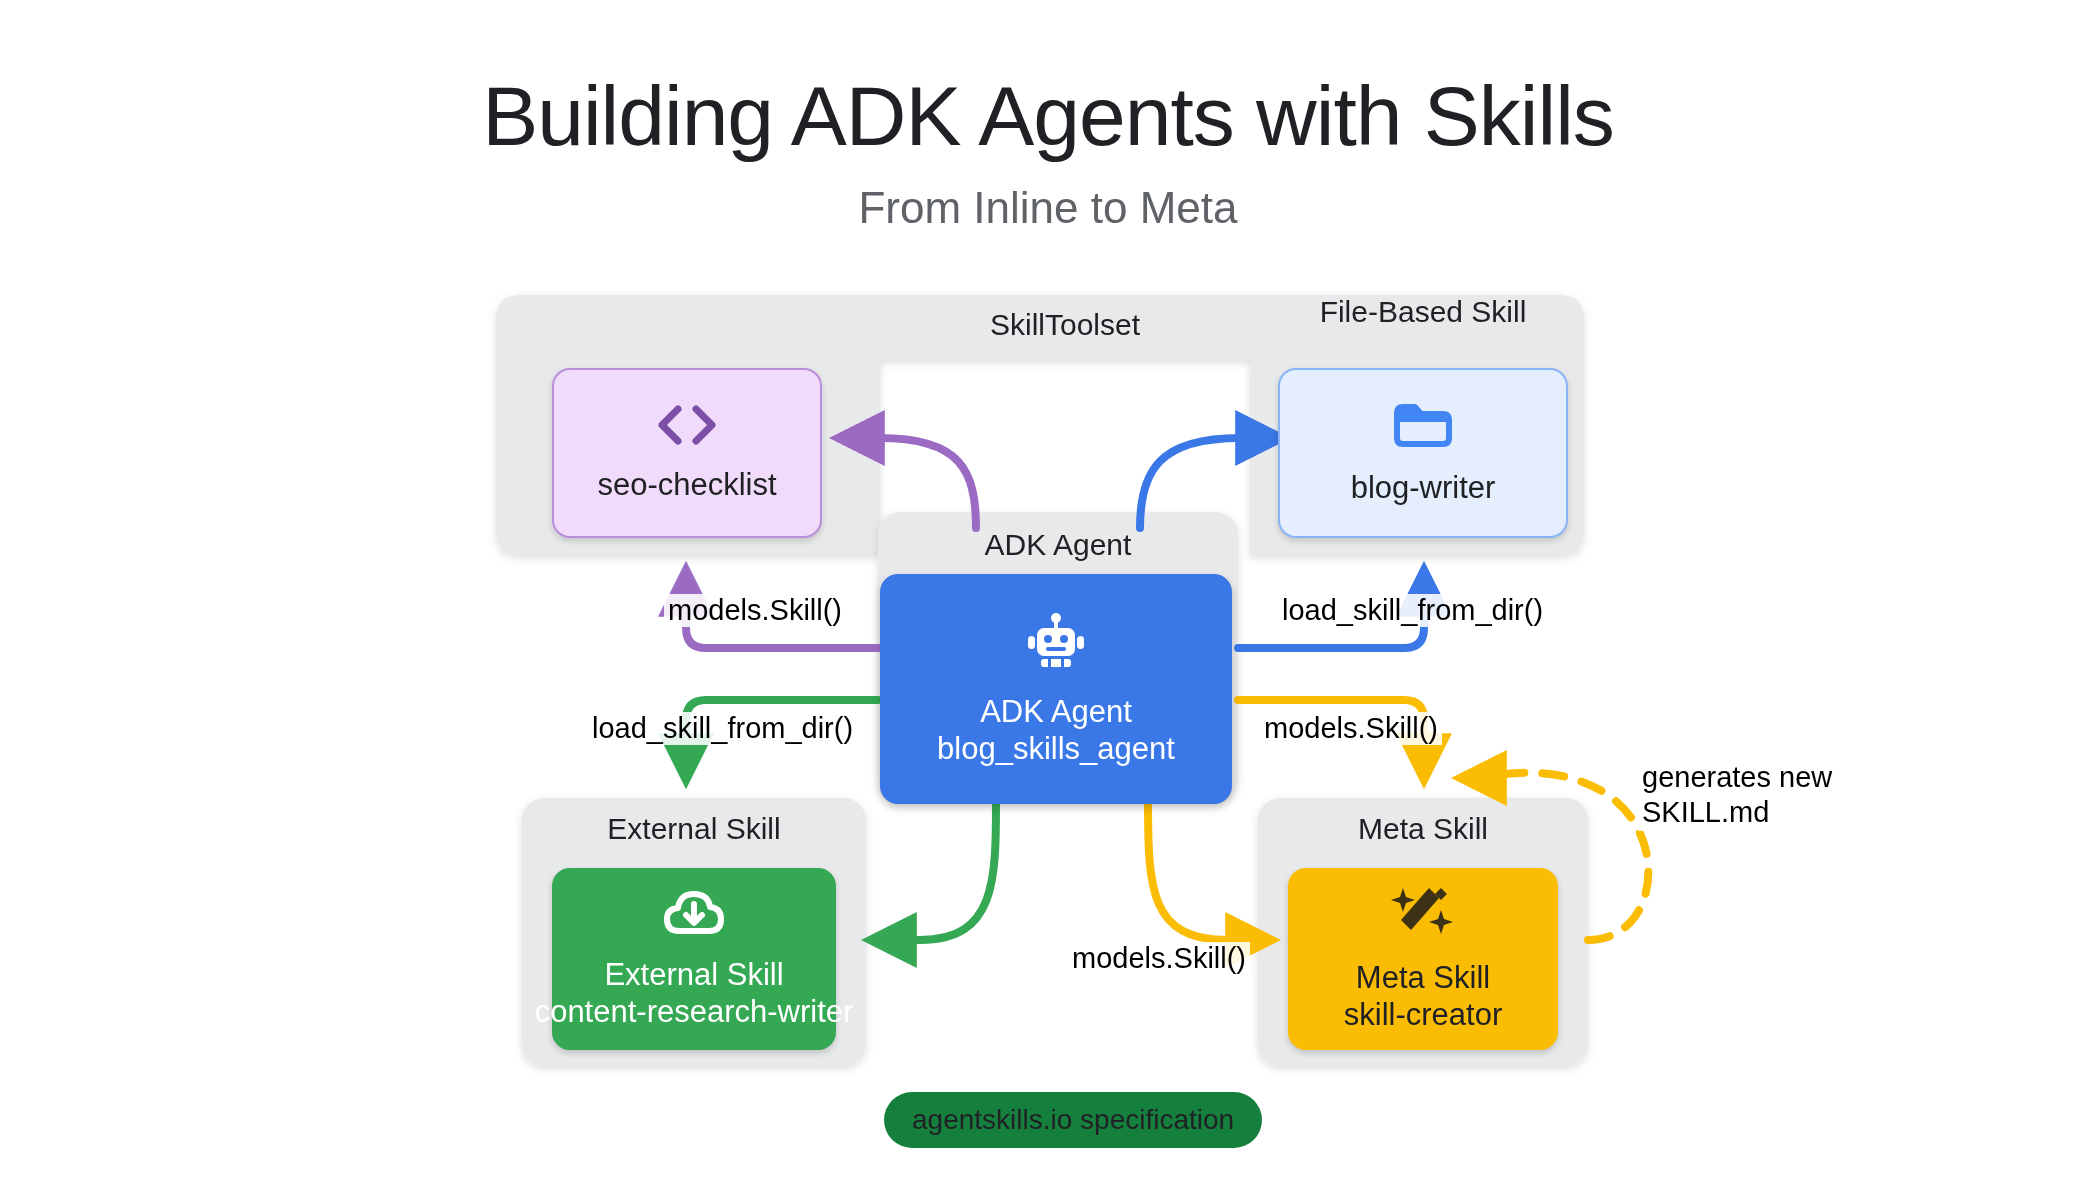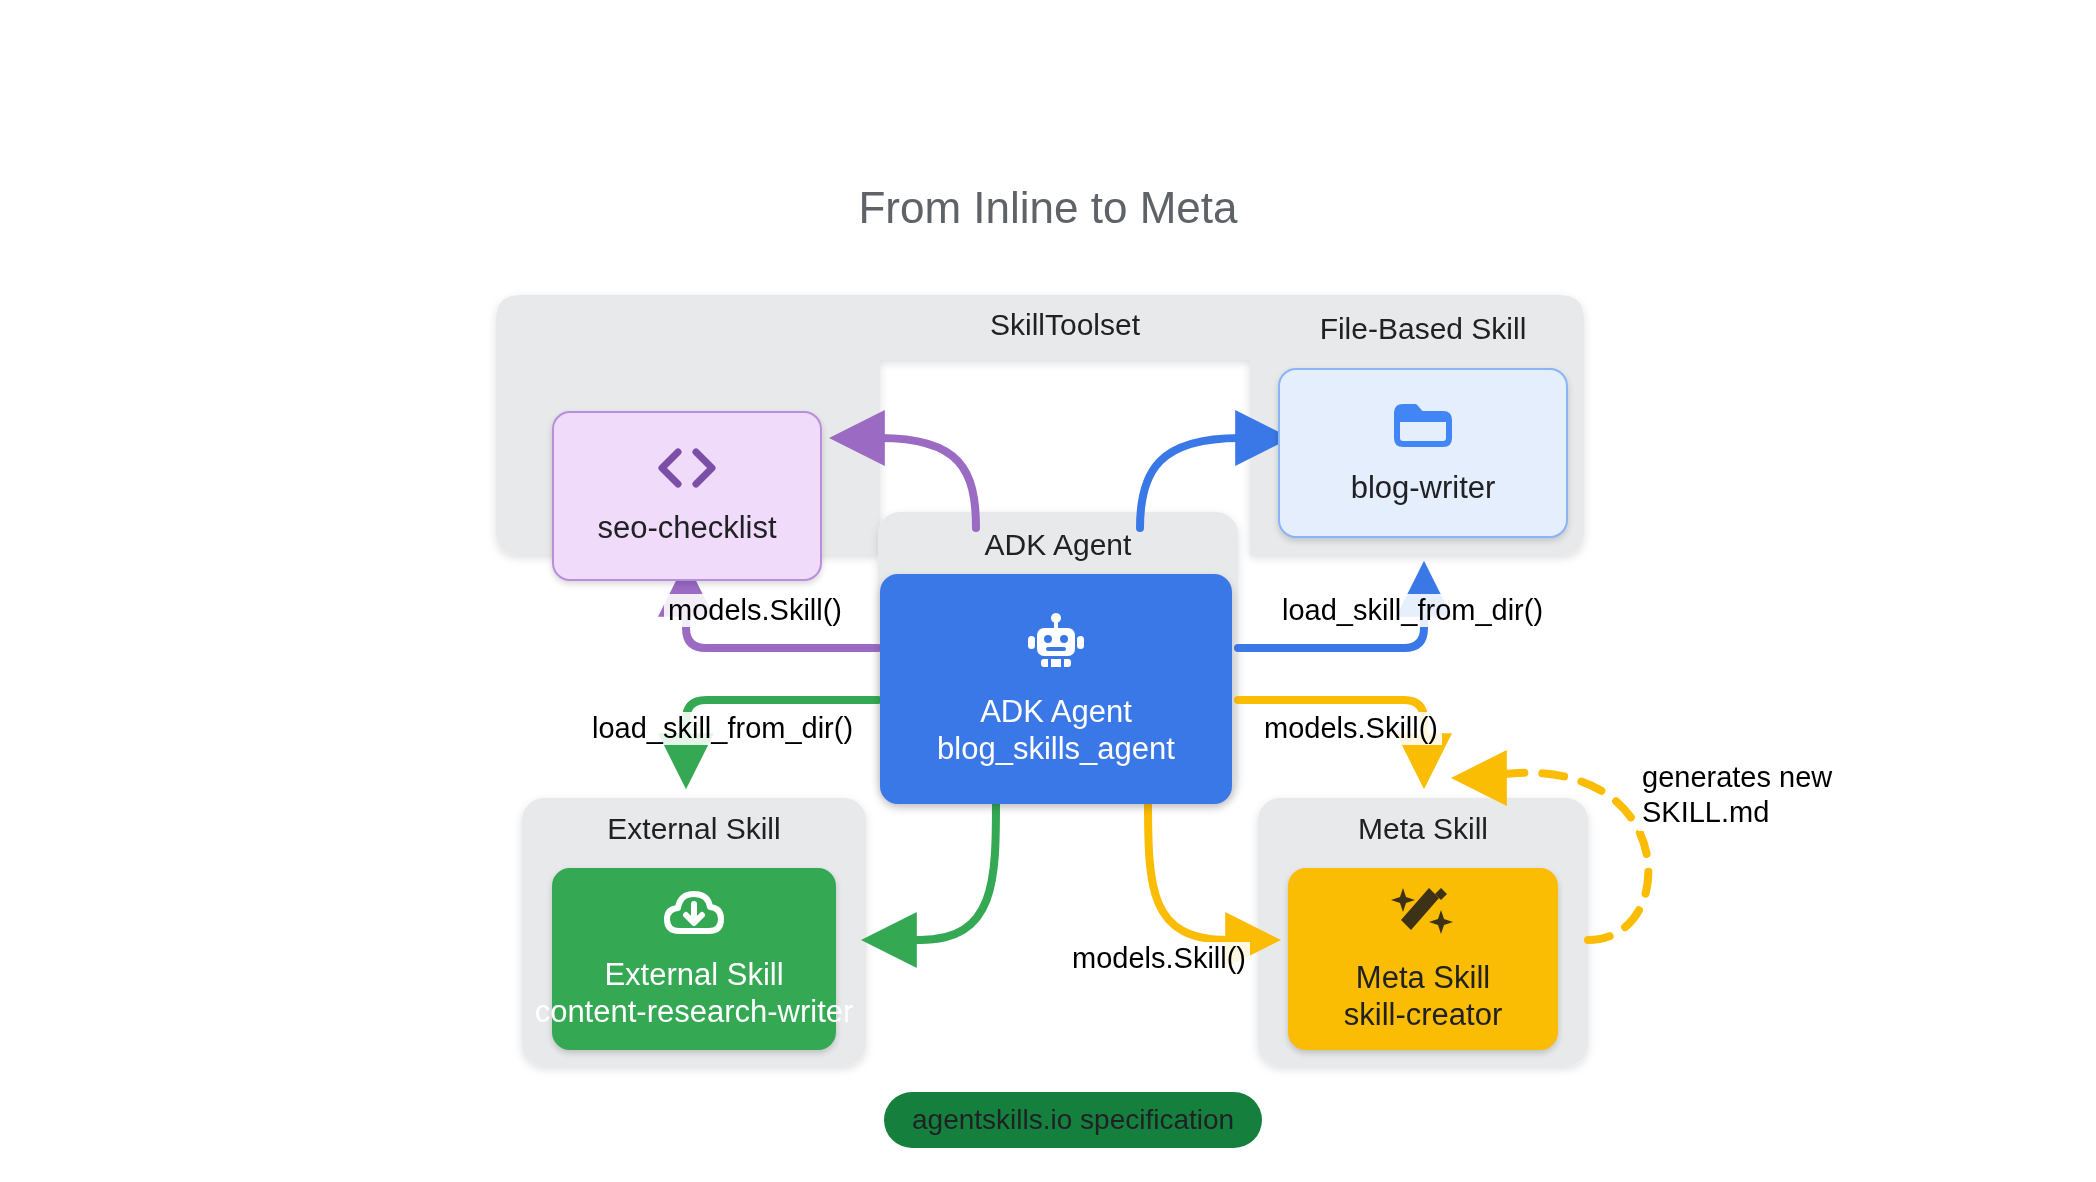--- a/index.html
+++ b/index.html
@@ -71,20 +71,21 @@
     background: #15803d; border-radius: 999px;
     font-size: 28px; color: #202124;
     padding: 12px 28px; white-space: nowrap;
   }
 </style>
 </head>
 <body>
 
 <div id="stage">
 
+  <div class="title">Building ADK Agents with Skills</div>
   <div class="subtitle">From Inline to Meta</div>
 
   <svg class="layer" viewBox="0 0 2096 1182">
     <defs>
       <filter id="softshadow" x="-20%" y="-20%" width="150%" height="150%">
         <feDropShadow dx="0" dy="3" stdDeviation="4" flood-color="#000000" flood-opacity="0.13"></feDropShadow>
       </filter>
     </defs>
 
     <path d="M 520 295
@@ -141,26 +142,26 @@
     <path d="M 996 800 C 996 880 996 940 920 940 L 880 940" fill="none" stroke="#34a853" stroke-width="8" stroke-linecap="round" marker-end="url(#ah-green)"></path>
 
     <path d="M 1238 700 L 1404 700 Q 1424 700 1424 720 L 1424 770" fill="none" stroke="#fbbc04" stroke-width="8" stroke-linecap="round" stroke-linejoin="round" marker-end="url(#ah-yellow)"></path>
 
     <path d="M 1148 800 C 1148 890 1150 940 1228 940 L 1262 940" fill="none" stroke="#fbbc04" stroke-width="8" stroke-linecap="round" marker-end="url(#ah-yellow)"></path>
 
     <path d="M 1588 940 C 1660 940 1672 830 1600 790 C 1545 760 1492 778 1470 778" fill="none" stroke="#fbbc04" stroke-width="8" stroke-linecap="round" stroke-dasharray="22 18" marker-end="url(#ah-yellow)"></path>
   </svg>
 
   <div class="cluster-label" style="left:880px; top:308px; width:370px;">SkillToolset</div>
-  <div class="cluster-label" style="left:1246px; top:312px; width:354px;">File-Based Skill</div>
+  <div class="cluster-label" style="left:1246px; top:295px; width:354px;">File-Based Skill</div>
   <div class="cluster-label" style="left:878px; top:528px; width:360px;">ADK Agent</div>
   <div class="cluster-label" style="left:522px; top:812px; width:344px;">External Skill</div>
   <div class="cluster-label" style="left:1258px; top:812px; width:330px;">Meta Skill</div>
 
-  <div class="node n-inline" style="left:552px; top:368px; width:270px; height:170px;margin-top:43px;">
+  <div class="node n-inline" style="left:552px; top:368px; width:270px; height:170px;">
     <span class="nicon">
       <svg width="70" height="44" viewBox="0 0 70 44">
         <path d="M26 6 L10 22 L26 38" fill="none" stroke="#7b4fa8" stroke-width="7" stroke-linecap="round" stroke-linejoin="round"></path>
         <path d="M44 6 L60 22 L44 38" fill="none" stroke="#7b4fa8" stroke-width="7" stroke-linecap="round" stroke-linejoin="round"></path>
       </svg>
     </span>
     <span class="nlabel">seo-checklist</span>
   </div>
 
   <div class="node n-file" style="left:1278px; top:368px; width:290px; height:170px;">

